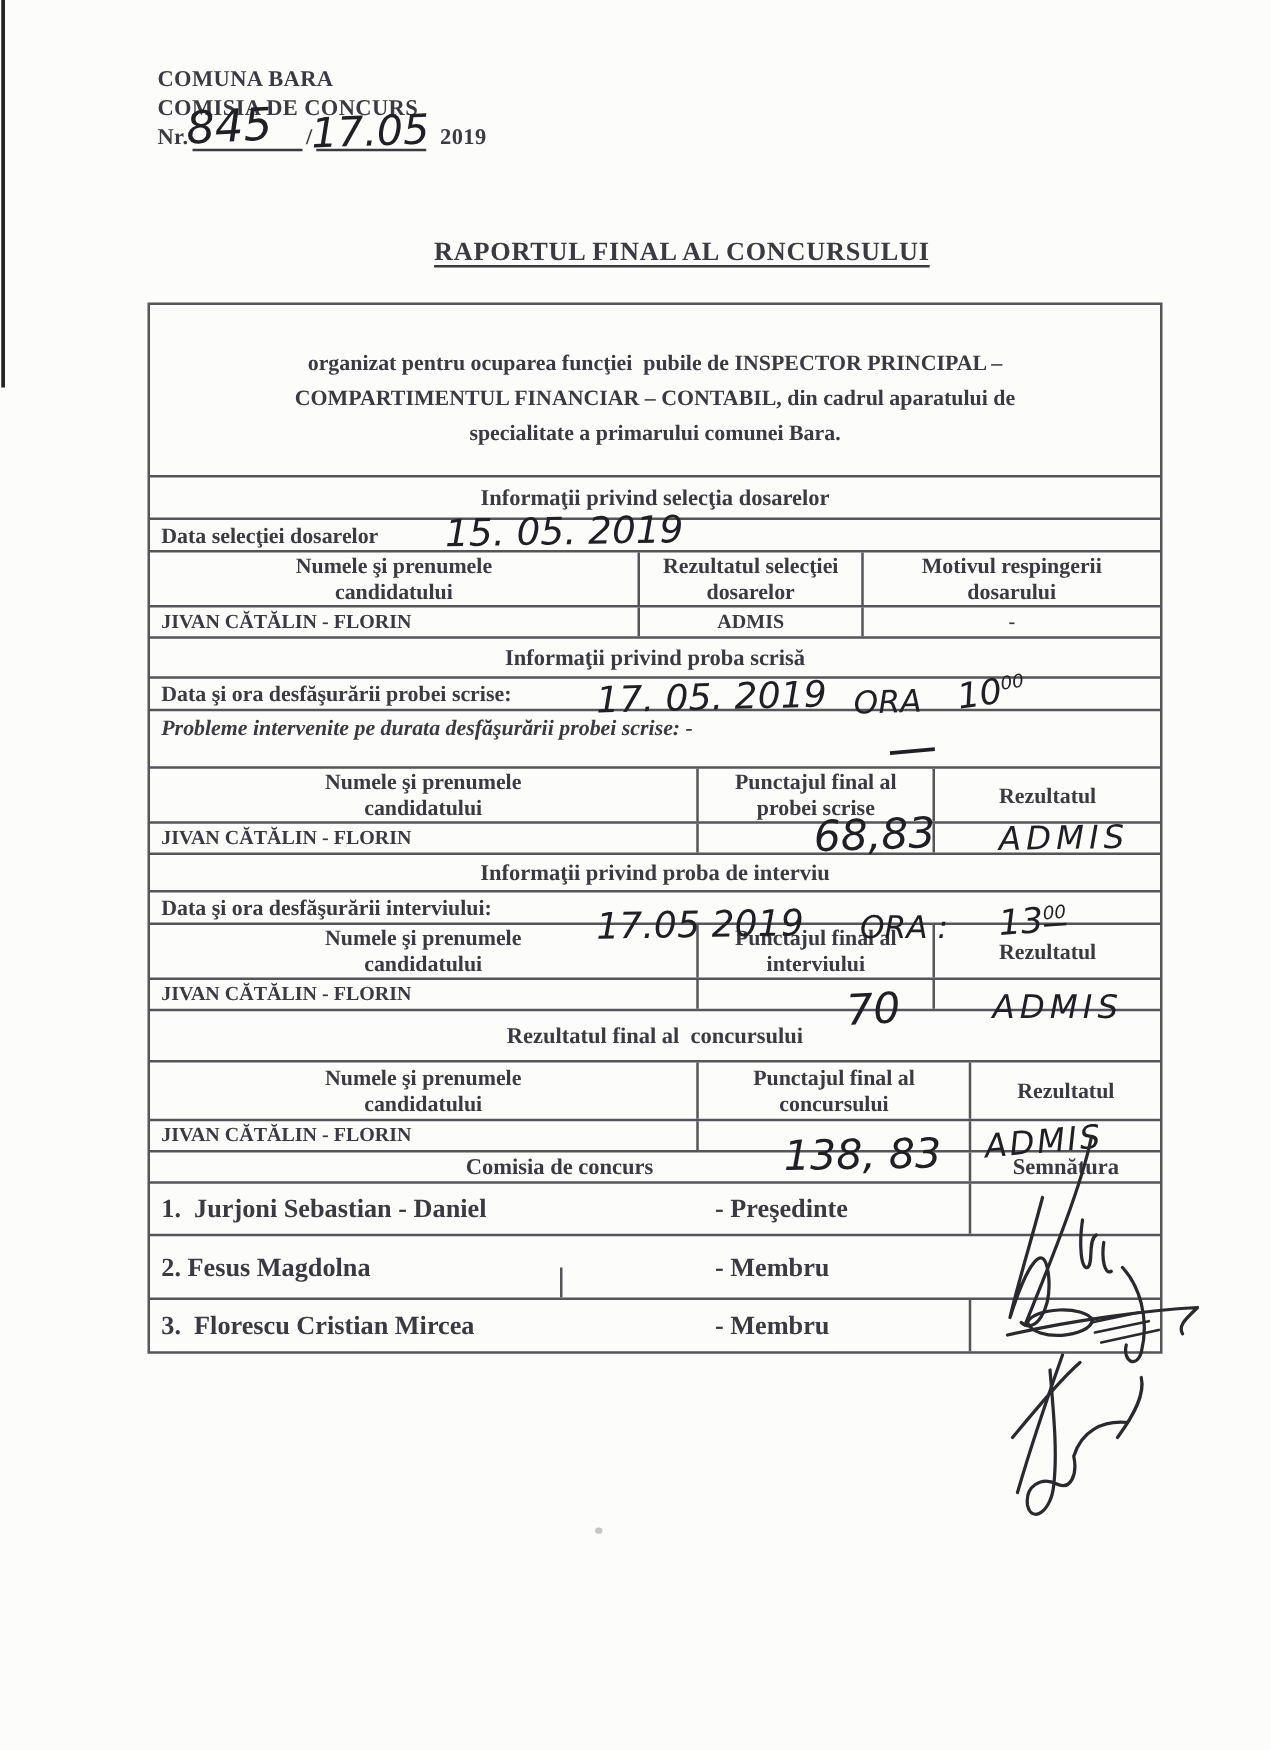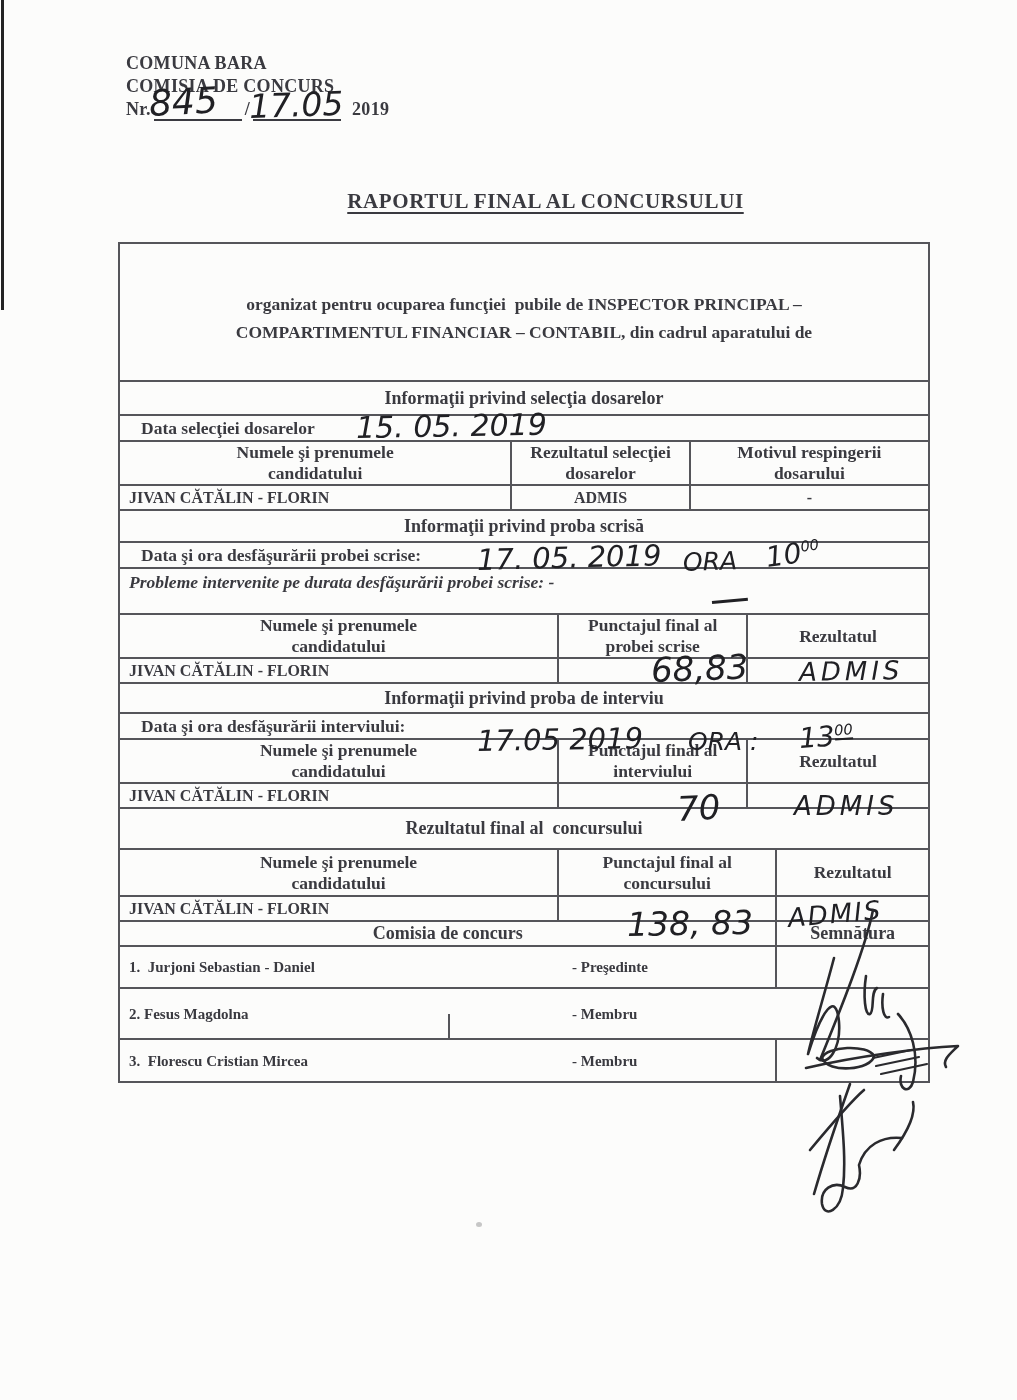--- a/index.html
+++ b/index.html
@@ -32,34 +32,34 @@
   .row:first-child { border-top:none; }
   .cell { box-sizing:border-box; height:100%; display:flex; flex-direction:column; justify-content:center; }
   .cell.bl { border-left:2px solid #55555a; }
   .ctr { align-items:center; text-align:center; }
 
   .r-intro { height:136px; justify-content:center; text-align:center; font-size:17.5px; line-height:28px; padding:12px 80px 0 80px; display:flex; flex-direction:column; align-items:center; }
   .r-sec  { justify-content:center; font-size:18px; }
   .r-sec .sec-t { width:100%; text-align:center; }
   .h36 { height:34px; } .h34 { height:32px; } .h32 { height:30px; } .h43 { height:41px; }
   .r-date { height:26px; font-size:17.5px; }
-  .r-date .lbl { padding-left:21px; }
+  .r-date .lbl { padding-left:9px; }
   .r-prob { height:46px; font-size:17.5px; align-items:flex-start;font-style:italic; }
   .r-prob .lbl { padding-left:9px; padding-top:3px; }
   .r-head3 { height:44px; font-size:17.5px; line-height:21px; text-align:center; }
   .r-data { height:25px; font-size:16px;justify-content:flex-end; }
   .r-data .name { padding-left:9px; justify-content:center; }
   
   .w-sel1{width:48.3%;} .w-sel2{width:22.1%;} .w-sel3{width:29.6%;}
   .w-t1{width:54.1%;} .w-t2{width:23.4%;} .w-t3{width:22.5%;}
   .w-f2{width:27%;} .w-f3{width:18.9%;}
   .w-com{width:81.1%;} .w-sig{width:18.9%;}
 
   .r-comhead { height:25px; font-size:18px; }
-  .r-mem { font-size:15px; }
+  .r-mem { font-size:21px; }
   .m44{height:42px;} .m53{height:51px;flex-direction:column;} .m47{height:43px;}
   .mem-name { position:absolute; left:9px; top:50%; transform:translateY(-50%); }
   .mem-role { position:absolute; left:452px; top:50%; transform:translateY(-50%); }
   .r-secr { height:42px; font-size:17.5px; align-items:flex-start; }
   .secr-wrap { position:relative; width:100%; padding:2px 0 0 9px; line-height:21px; }
   .secr-role { position:absolute; left:445px; top:2px; }
 
   
   .hw { position:absolute; font-family:"DejaVu Sans", sans-serif; font-style:italic; color:#202024; white-space:nowrap; transform-origin:left center; z-index:5; }
   .hw-sup { font-size:.52em; vertical-align:super; letter-spacing:0; }
@@ -103,20 +103,21 @@
     </div>
   </div>
 
   <div class="title">RAPORTUL FINAL AL CONCURSULUI</div>
 
   <div class="doc-table">
 
     <div class="row r-intro">
       <div>organizat pentru ocuparea funcţiei&nbsp; pubile de INSPECTOR PRINCIPAL –</div>
       <div>COMPARTIMENTUL FINANCIAR – CONTABIL, din cadrul aparatului de</div>
+      <div>specialitate a primarului comunei Bara.</div>
     </div>
 
     <div class="row r-sec h36">
       <div class="sec-t">Informaţii privind selecţia dosarelor</div>
     </div>
 
     <div class="row r-date">
       <span class="lbl">Data selecţiei dosarelor</span>
     </div>
 

